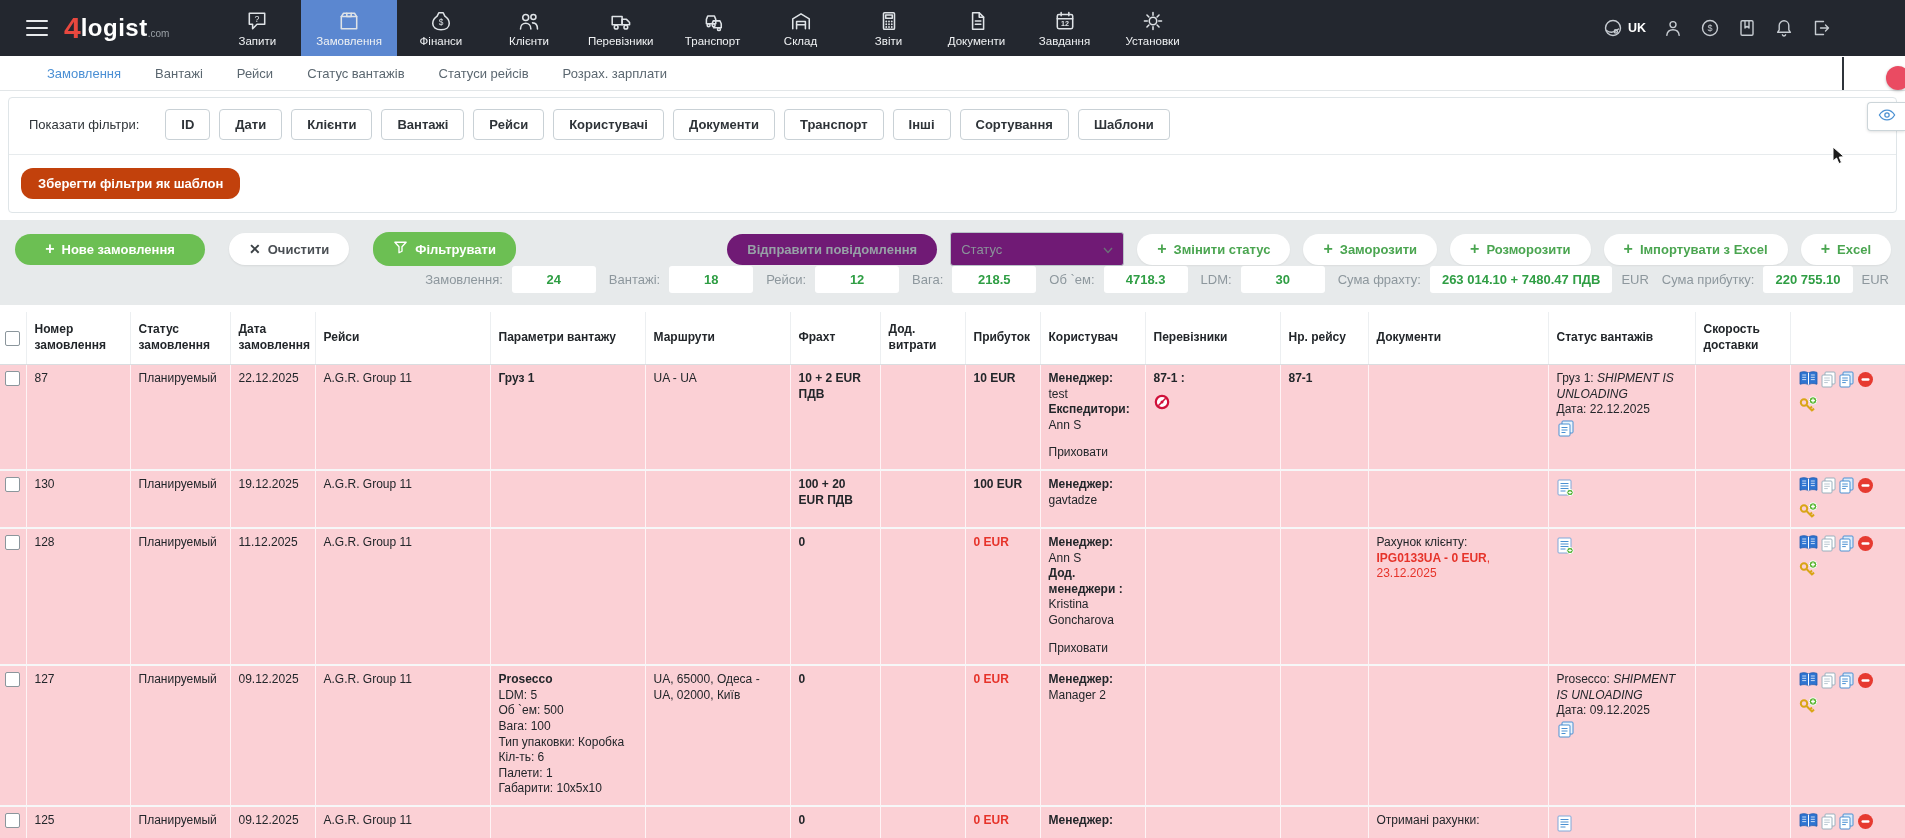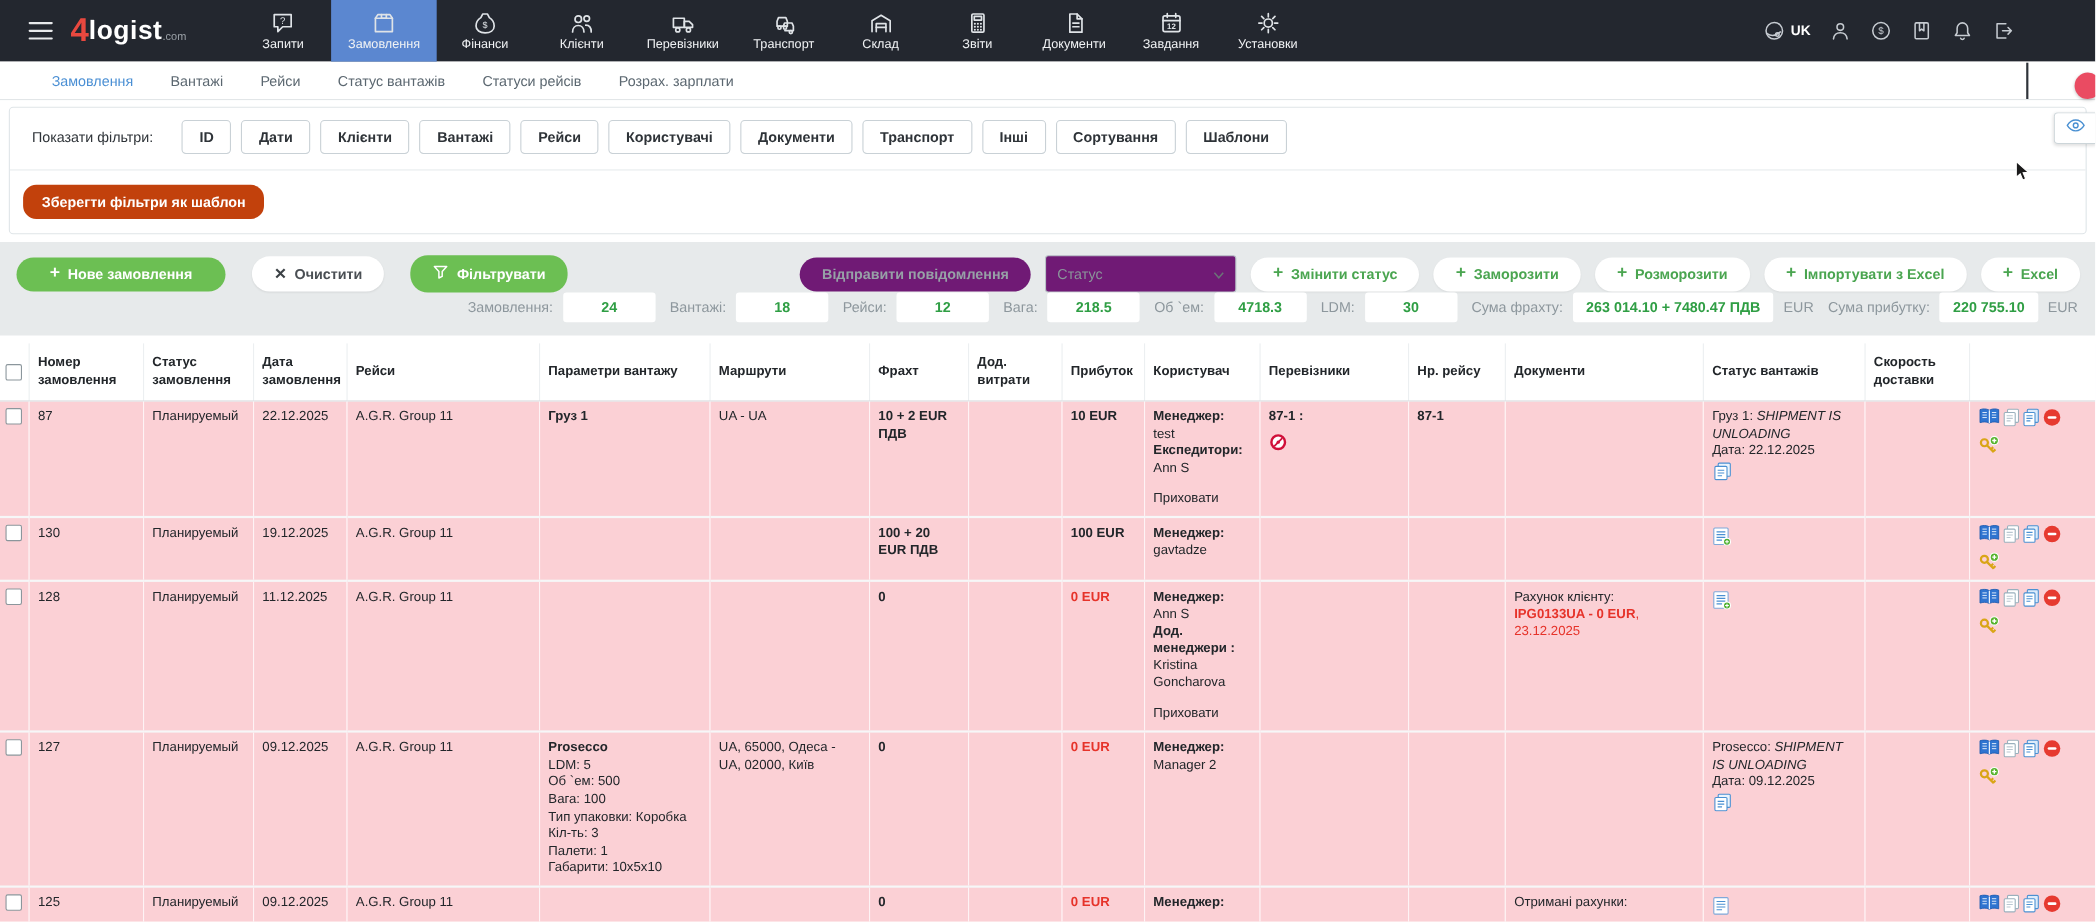--- a/index.html
+++ b/index.html
@@ -608,21 +608,21 @@
             <td>127</td>
             <td>Планируемый</td>
             <td>09.12.2025</td>
             <td>A.G.R. Group 11</td>
             <td>
               <div class="cargo-line">Prosecco</div>
               <div class="cargo-line">LDM: 5</div>
               <div class="cargo-line">Об `ем: 500</div>
               <div class="cargo-line">Вага: 100</div>
               <div class="cargo-line">Тип упаковки: Коробка</div>
-              <div class="cargo-line">Кіл-ть: 3</div>
+              <div class="cargo-line">Кіл-ть: 6</div>
               <div class="cargo-line">Палети: 1</div>
               <div class="cargo-line">Габарити: 10x5x10</div>
             </td>
             <td>UA, 65000, Одеса - UA, 02000, Київ</td>
             <td class="b">0</td>
             <td></td>
             <td class="red">0 EUR</td>
             <td>
               <div class="b">Менеджер:</div>
               <div>Manager 2</div>

